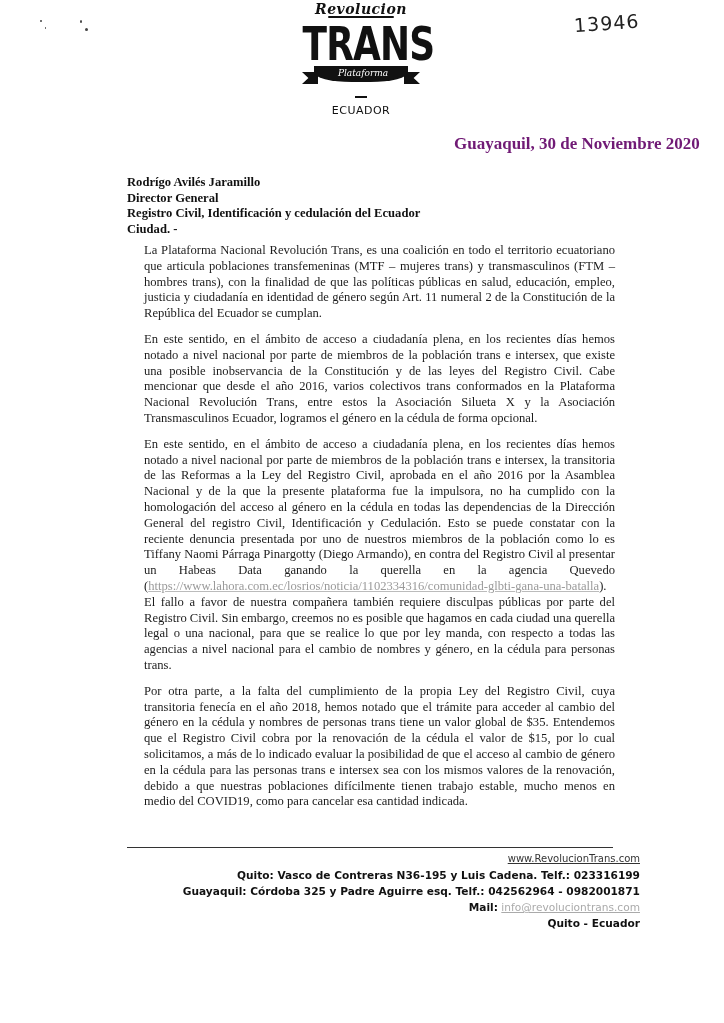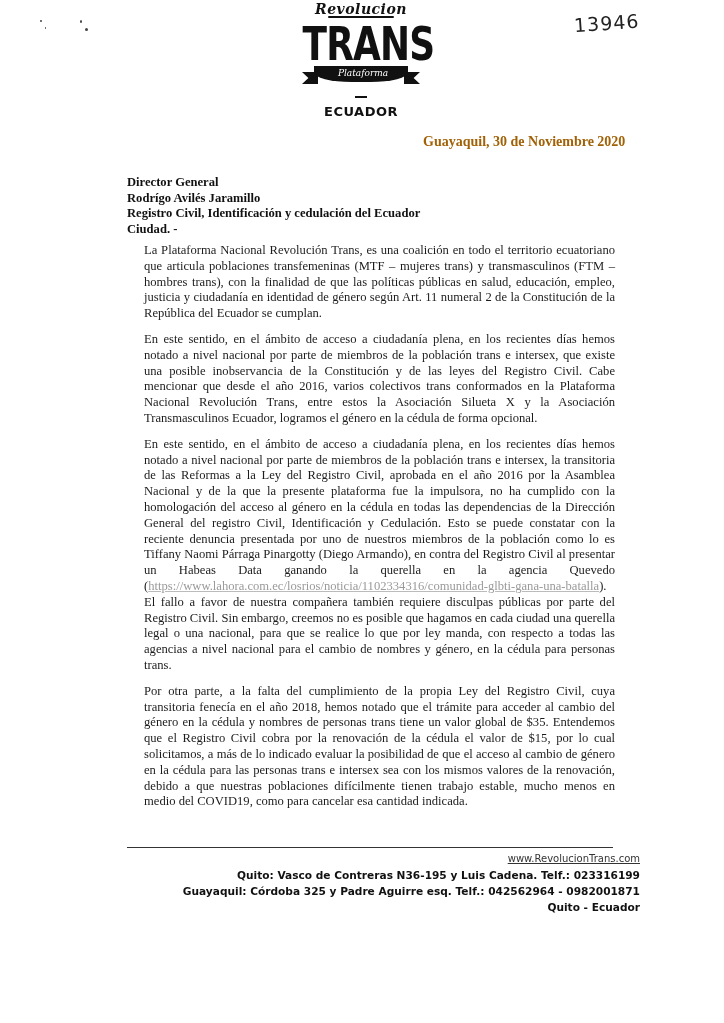--- a/index.html
+++ b/index.html
@@ -14,25 +14,25 @@
   .logo-top { font-family: "DejaVu Serif", serif; font-style: italic; font-weight: bold; font-size: 14px; letter-spacing: 0.5px; color: #111; line-height: 14px; }
   .logo-top-underline { width: 66px; height: 2px; background: #111; margin: 0 auto; border-radius: 2px; }
   .logo-trans { font-family: "DejaVu Sans", sans-serif; font-weight: bold; font-size: 46px; line-height: 48px; letter-spacing: -1px; color: #111; transform: scaleX(0.78); margin-top: 2px; }
   .logo-ribbon { position: relative; width: 118px; height: 20px; margin: -2px auto 0; }
   .logo-ribbon .band { position: absolute; left: 12px; right: 12px; top: 0; height: 16px; background: #111; border-radius: 0 0 40% 40% / 0 0 60% 60%; }
   .logo-ribbon .tail-l, .logo-ribbon .tail-r { position: absolute; top: 6px; width: 16px; height: 12px; background: #111; }
   .logo-ribbon .tail-l { left: 0; clip-path: polygon(0 0, 100% 0, 100% 100%, 0 100%, 40% 50%); }
   .logo-ribbon .tail-r { right: 0; clip-path: polygon(0 0, 100% 0, 60% 50%, 100% 100%, 0 100%); }
   .logo-ribbon .ribbon-text { position: absolute; left: 4px; right: 0; top: 1px; color: #fff; font-family: "DejaVu Serif", serif; font-style: italic; font-size: 9px; line-height: 12px; }
   .logo-dash { width: 12px; height: 2px; background: #111; margin: 10px auto 0; }
-  .logo-ecuador { font-family: "DejaVu Sans", sans-serif; font-weight: bold; font-size: 13px; letter-spacing: 0.5px; margin-top: 6px; color: #111; }
+  .logo-ecuador { font-family: "DejaVu Sans", sans-serif; font-weight: normal; font-size: 11px; letter-spacing: 0.5px; margin-top: 6px; color: #111; }
 
   .handwritten { position: absolute; left: 574px; top: 12px; font-family: "DejaVu Sans", sans-serif; font-size: 19px; color: #222; font-weight: normal; letter-spacing: 1px; transform: rotate(-4deg); }
 
-  .date { position: absolute; left: 423px; top: 134px; font-weight: bold; font-size: 14px; color: #a16207; }
+  .date { position: absolute; left: 454px; top: 134px; font-weight: bold; font-size: 17px; color: #701a75; }
 
   .recipient { position: absolute; left: 127px; top: 175px; font-weight: bold; font-size: 12.6px; line-height: 15.5px; color: #111; }
 
   .body-text { position: absolute; left: 127px; width: 488px; font-size: 12.6px; line-height: 15.8px; text-align: justify; color: #1c1c1c; }
   .body-text p { margin: 0 0 10px 17px; }
   .link { color: #9a9a9a; text-decoration: underline; text-decoration-color: #bbb; }
 
   .footer-rule { position: absolute; left: 127px; top: 847px; width: 486px; height: 1px; background: #333; }
   .footer { position: absolute; left: 100px; width: 540px; top: 850px; text-align: right; font-family: "DejaVu Sans", sans-serif; font-size: 10.6px; line-height: 16px; color: #111; }
   .footer .web { font-weight: normal; color: #333; text-decoration: underline; font-size: 10px; }
@@ -61,32 +61,33 @@
   </div>
   <div class="logo-dash"></div>
   <div class="logo-ecuador">ECUADOR</div>
 </div>
 
 <div class="handwritten">13946</div>
 
 <div class="date">Guayaquil, 30 de Noviembre 2020</div>
 
 <div class="recipient">
+  <div>Rodrígo Avilés Jaramillo</div>
   <div>Director General</div>
-  <div>Rodrígo Avilés Jaramillo</div>
   <div>Registro Civil, Identificación y cedulación del Ecuador</div>
   <div>Ciudad. -</div>
 </div>
 
 <div class="body-text" style="top:243px;">
   <p>La Plataforma Nacional Revolución Trans, es una coalición en todo el territorio ecuatoriano que articula poblaciones transfemeninas (MTF – mujeres trans) y transmasculinos (FTM – hombres trans), con la finalidad de que las políticas públicas en salud, educación, empleo, justicia y ciudadanía en identidad de género según Art. 11 numeral 2 de la Constitución de la República del Ecuador se cumplan.</p>
   <p>En este sentido, en el ámbito de acceso a ciudadanía plena, en los recientes días hemos notado a nivel nacional por parte de miembros de la población trans e intersex, que existe una posible inobservancia de la Constitución y de las leyes del Registro Civil. Cabe mencionar que desde el año 2016, varios colectivos trans conformados en la Plataforma Nacional Revolución Trans, entre estos la Asociación Silueta X y la Asociación Transmasculinos Ecuador, logramos el género en la cédula de forma opcional.</p>
   <p><span>En este sentido, en el ámbito de acceso a ciudadanía plena, en los recientes días hemos notado a nivel nacional por parte de miembros de la población trans e intersex, la transitoria de las Reformas a la Ley del Registro Civil, aprobada en el año 2016 por la Asamblea Nacional y de la que la presente plataforma fue la impulsora, no ha cumplido con la homologación del acceso al género en la cédula en todas las dependencias de la Dirección General del registro Civil, Identificación y Cedulación. Esto se puede constatar con la reciente denuncia presentada por uno de nuestros miembros de la población como lo es Tiffany Naomi Párraga Pinargotty (Diego Armando), en contra del Registro Civil al presentar un Habeas Data ganando la querella en la agencia Quevedo (</span><span class="link">https://www.lahora.com.ec/losrios/noticia/1102334316/comunidad-glbti-gana-una-batalla</span><span>). El fallo a favor de nuestra compañera también requiere disculpas públicas por parte del Registro Civil. Sin embargo, creemos no es posible que hagamos en cada ciudad una querella legal o una nacional, para que se realice lo que por ley manda, con respecto a todas las agencias a nivel nacional para el cambio de nombres y género, en la cédula para personas trans.</span></p>
   <p>Por otra parte, a la falta del cumplimiento de la propia Ley del Registro Civil, cuya transitoria fenecía en el año 2018, hemos notado que el trámite para acceder al cambio del género en la cédula y nombres de personas trans tiene un valor global de $35. Entendemos que el Registro Civil cobra por la renovación de la cédula el valor de $15, por lo cual solicitamos, a más de lo indicado evaluar la posibilidad de que el acceso al cambio de género en la cédula para las personas trans e intersex sea con los mismos valores de la renovación, debido a que nuestras poblaciones difícilmente tienen trabajo estable, mucho menos en medio del COVID19, como para cancelar esa cantidad indicada.</p>
 </div>
 
 <div class="footer-rule"></div>
 <div class="footer">
   <div><span class="web">www.RevolucionTrans.com</span></div>
   <div class="b">Quito: Vasco de Contreras N36-195 y Luis Cadena. Telf.: 023316199</div>
   <div class="b">Guayaquil: Córdoba 325 y Padre Aguirre esq. Telf.: 042562964 - 0982001871</div>
+  <div><span class="b">Mail:</span> <span class="mail-val">info@revoluciontrans.com</span></div>
   <div class="b">Quito - Ecuador</div>
 </div>
 
 </body></html>

